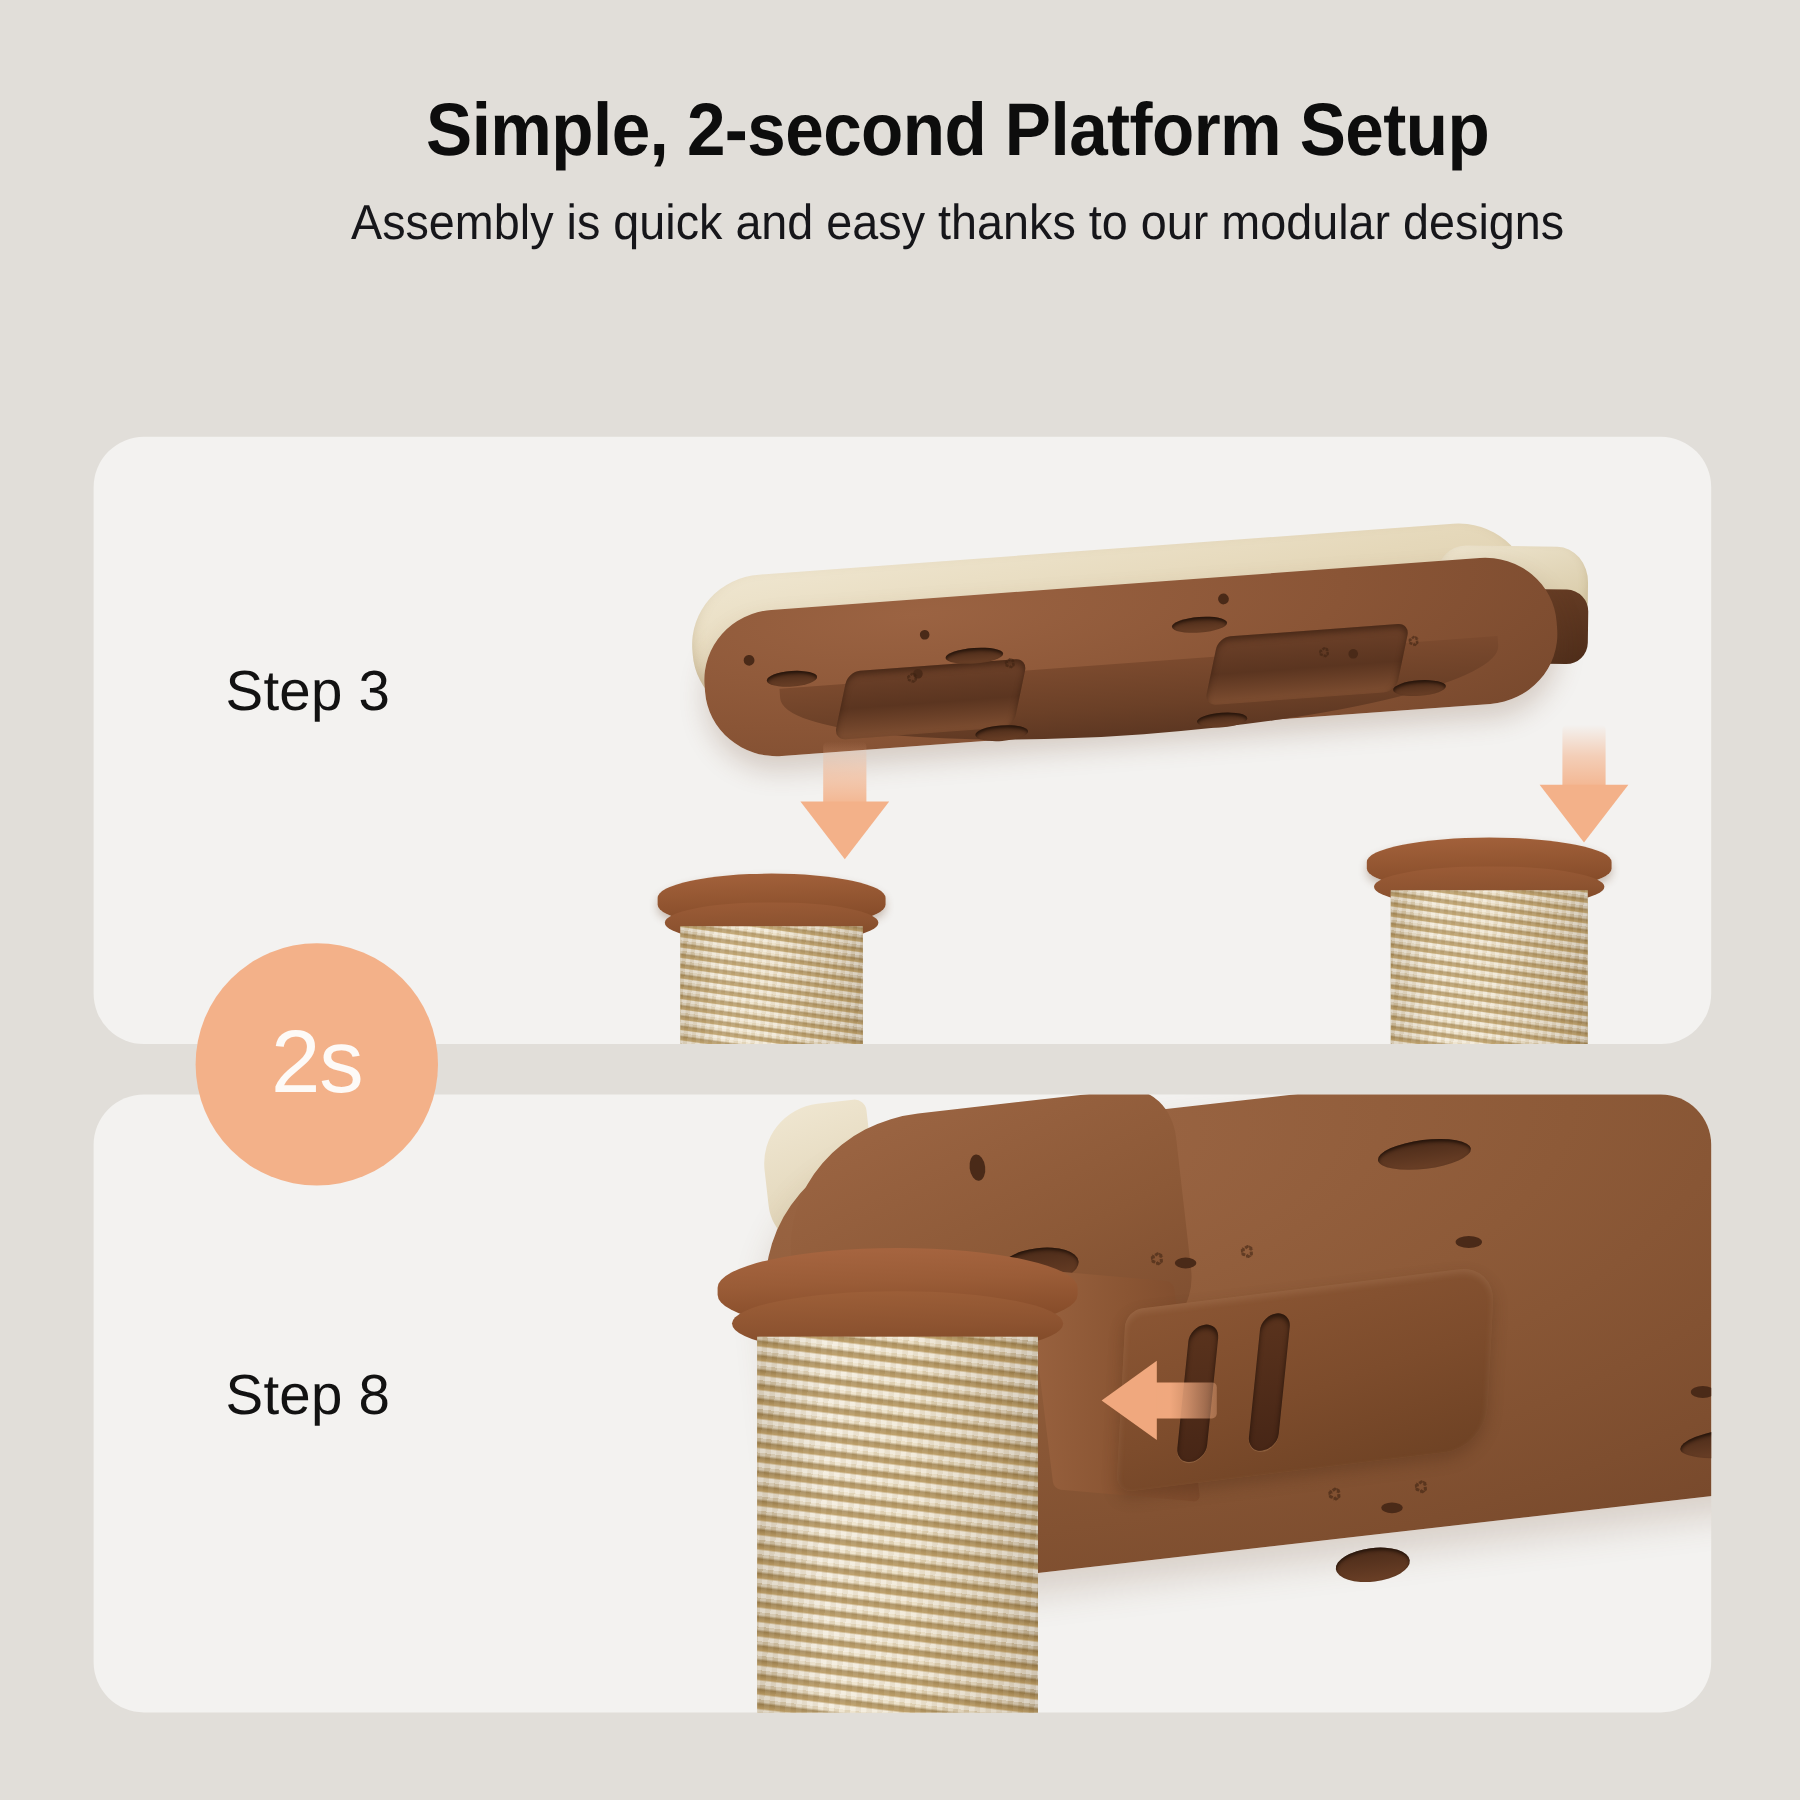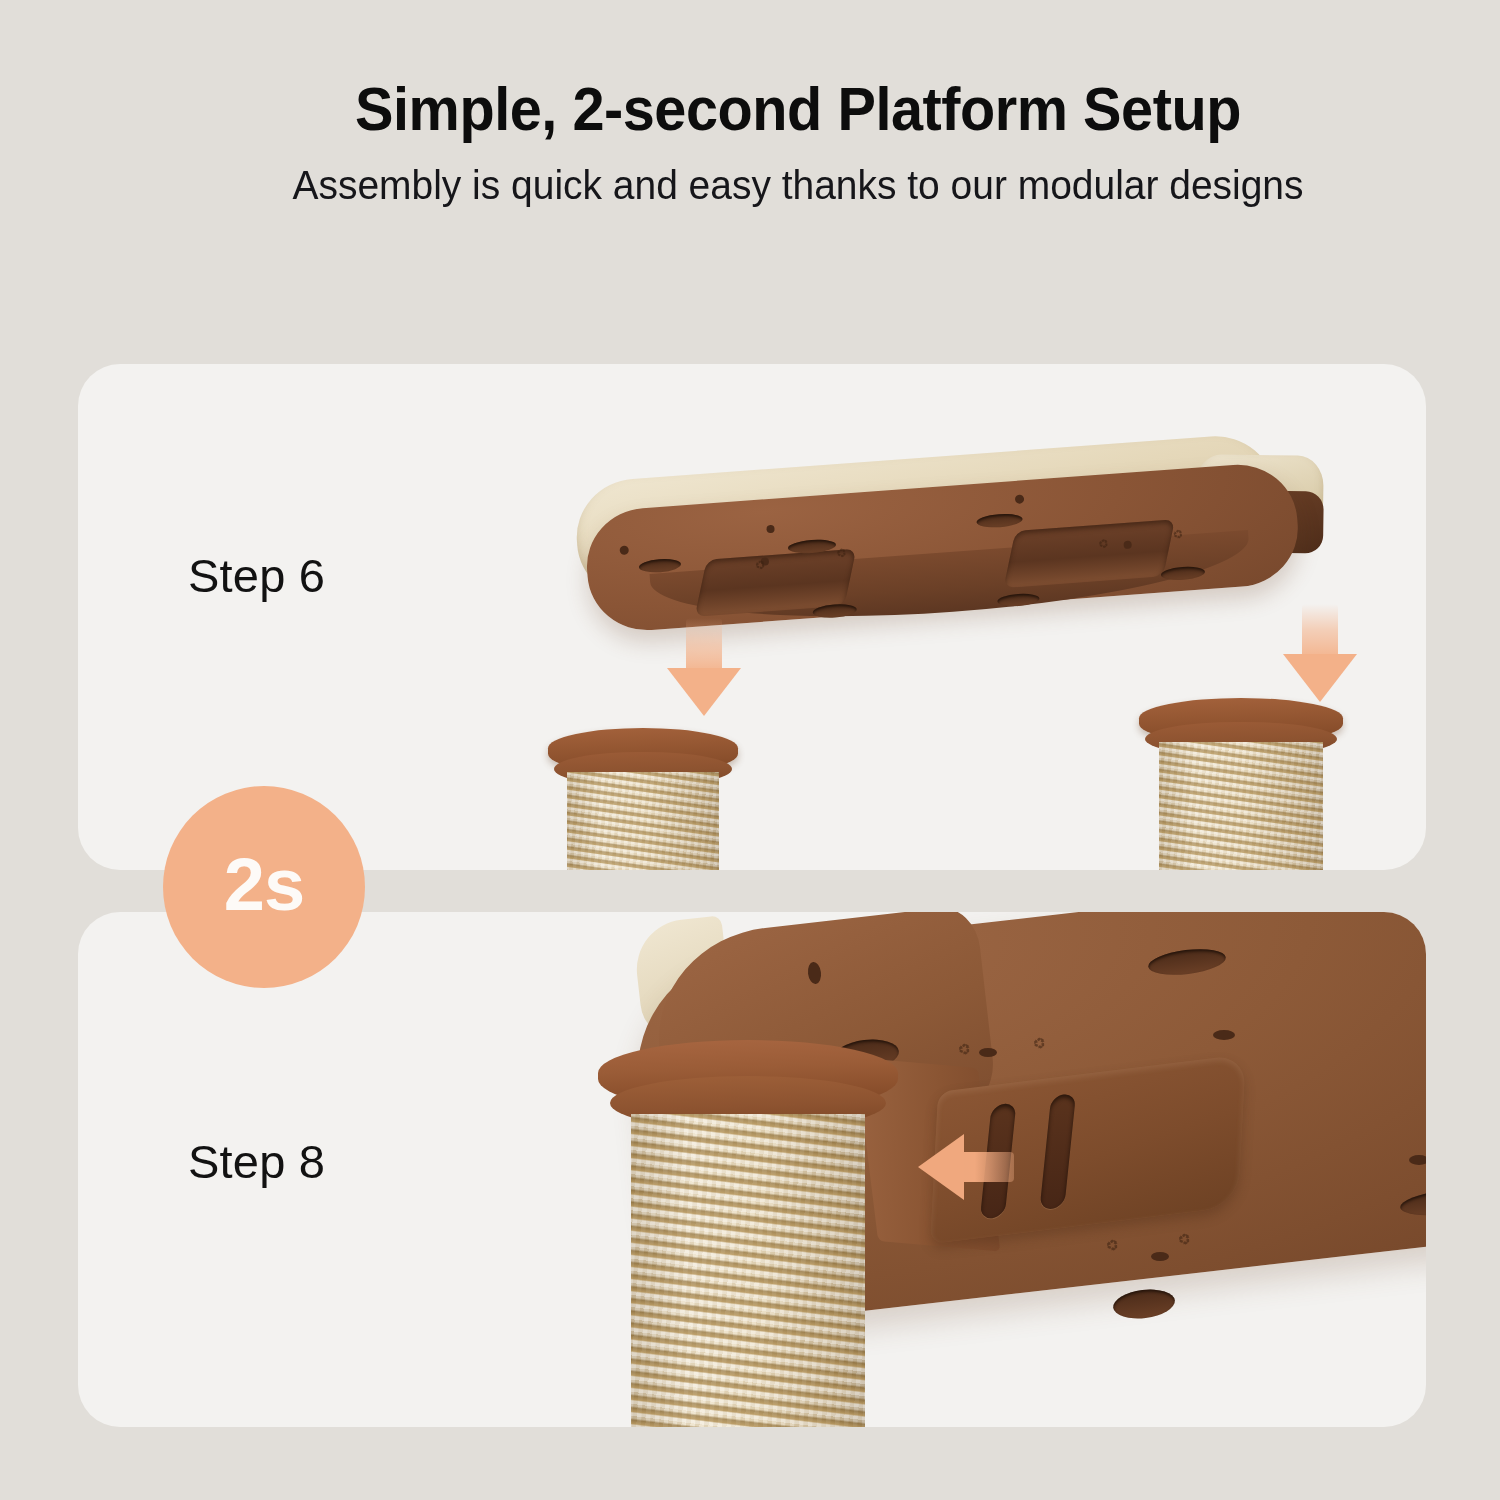--- a/index.html
+++ b/index.html
@@ -76,21 +76,21 @@
     border-radius: 50%;
     background: #f3b189;
     display: flex;
     align-items: center;
     justify-content: center;
     z-index: 60;
   }
   .badge-2s span {
     color: #fdfaf7;
     font-size: 74px;
-    font-weight: bold;
+    font-weight: normal;
     letter-spacing: -1px;
     line-height: 1;
     transform: translateY(-2px);
   }
 
   
   .s1-stage { position: absolute; inset: 0; }
 
   
   .platform1 {
@@ -378,21 +378,21 @@
 </head>
 <body>
 
 <div class="header">
   <h1 class="title">Simple, 2-second Platform Setup</h1>
   <p class="subtitle">Assembly is quick and easy thanks to our modular designs</p>
 </div>
 
 <div class="panel" id="panel-step1">
 
-  <div class="step-label">Step 6</div>
+  <div class="step-label">Step 3</div>
 
   <div class="s1-stage">
 
     <div class="platform1">
       <div class="plat1-top"></div>
       <div class="plat1-rimwrap"></div>
       <div class="plat1-rimdark"></div>
       <div class="plat1-body"></div>
       <div class="plat1-underband"></div>
 

